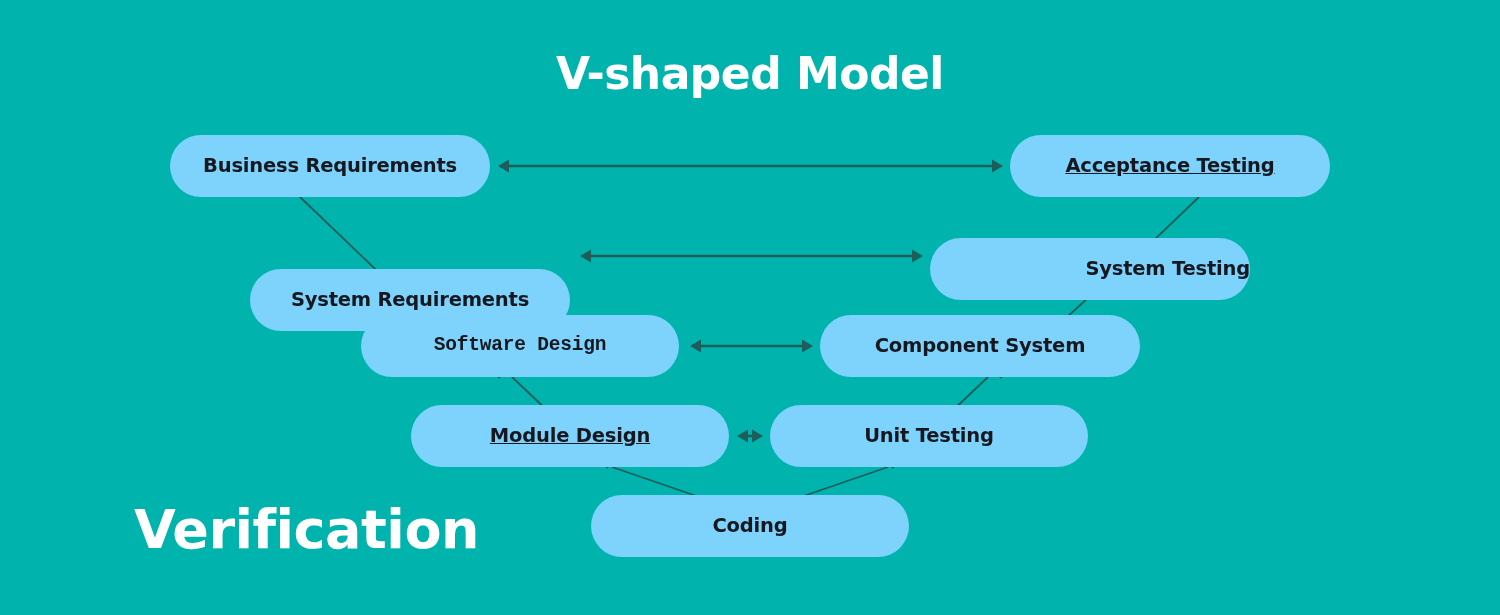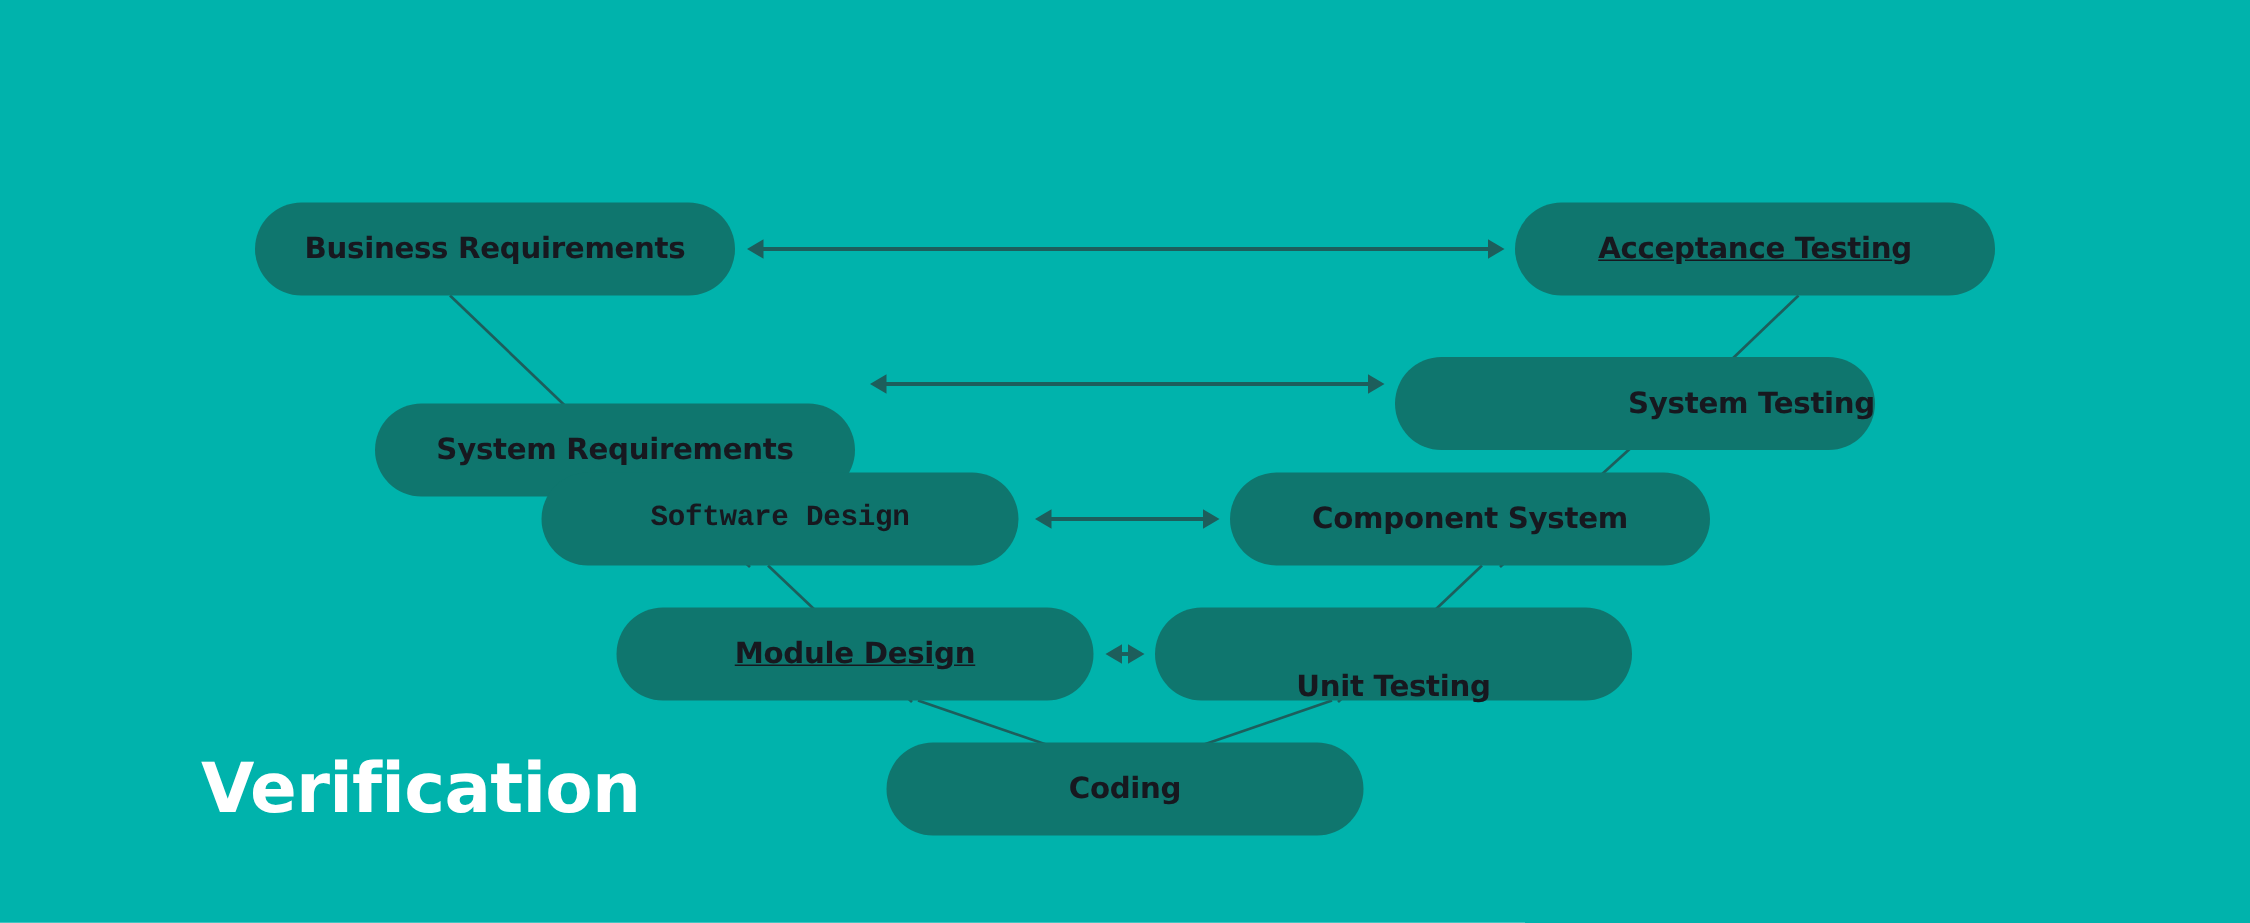--- a/index.html
+++ b/index.html
@@ -34,34 +34,34 @@
     text-align: center;
     color: #ffffff;
     font-size: 44px;
     font-weight: bold;
     letter-spacing: -0.5px;
     font-family: "DejaVu Sans", sans-serif;
   }
   .side-label {
     position: absolute;
     color: #ffffff;
-    font-size: 46px;
+    font-size: 54px;
     font-weight: bold;
     letter-spacing: -0.5px;
     font-family: "DejaVu Sans", sans-serif;
     white-space: nowrap;
   }
   .side-label.verification { left: 134px; top: 498px; }
   .side-label.validation   { left: 1112px; top: 498px; }
 
   .pill {
     position: absolute;
     height: 62px;
     border-radius: 31px;
-    background: #0f766e;
+    background: #7dd3fc;
     color: #17181f;
     display: flex;
     align-items: center;
     justify-content: center;
     font-size: 19.5px;
     font-weight: bold;
     letter-spacing: -0.2px;
     white-space: nowrap;
     box-sizing: border-box;
     font-family: "DejaVu Sans", sans-serif;
@@ -100,20 +100,21 @@
         <polygon points="690,346 701,339.5 701,352.5" fill="#1d5e5c"></polygon>
         <polygon points="813,346 802,339.5 802,352.5" fill="#1d5e5c"></polygon>
       </g>
       <g>
         <line x1="746" y1="436" x2="754" y2="436" stroke="#1d5e5c" stroke-width="2.6"></line>
         <polygon points="737,436 748,429.5 748,442.5" fill="#1d5e5c"></polygon>
         <polygon points="763,436 752,429.5 752,442.5" fill="#1d5e5c"></polygon>
       </g>
     </svg>
 
+  <div class="diagram-title">V-shaped Model</div>
 
   <div class="side-label verification">Verification</div>
 
   <div id="nodes">
       <div class="pill" style="left: 170px; top: 135px; width: 320px;">
         <span class="pill-label">Business Requirements</span>
       </div>
       <div class="pill" style="left: 250px; top: 225px; width: 320px; margin-top: 44px;">
         <span class="pill-label">System Requirements</span>
       </div>
@@ -125,21 +126,21 @@
       </div>
       <div class="pill" style="left: 1010px; top: 135px; width: 320px; text-decoration: underline;">
         <span class="pill-label">Acceptance Testing</span>
       </div>
       <div class="pill" style="left: 930px; top: 238px; width: 320px; justify-content: flex-end;">
         <span class="pill-label">System Testing</span>
       </div>
       <div class="pill" style="left: 820px; top: 315px; width: 320px;">
         <span class="pill-label">Component System</span>
       </div>
-      <div class="pill" style="left: 770px; top: 405px; width: 318px; align-items: flex-end;">
+      <div class="pill" style="left: 770px; top: 405px; width: 318px;">
         <span class="pill-label">Unit Testing</span>
       </div>
       <div class="pill" style="left: 591px; top: 495px; width: 318px;">
         <span class="pill-label">Coding</span>
       </div>
     </div>
 
 </div>
 
 </body></html>

